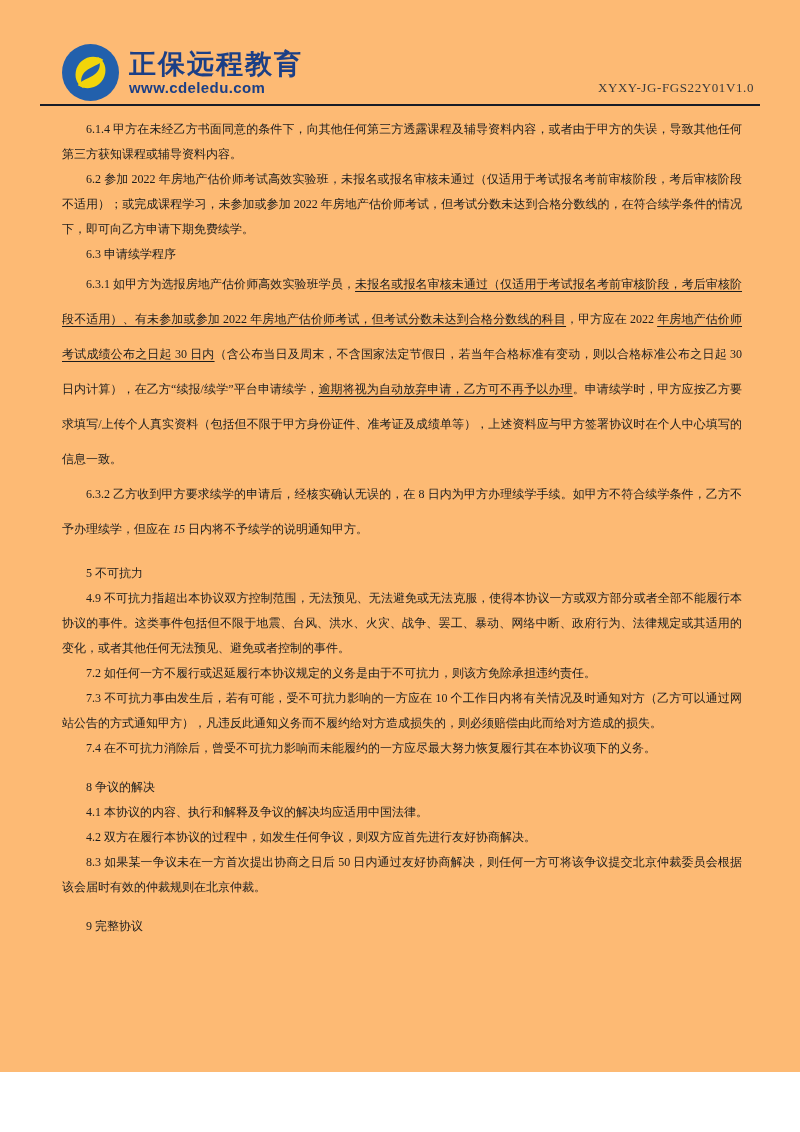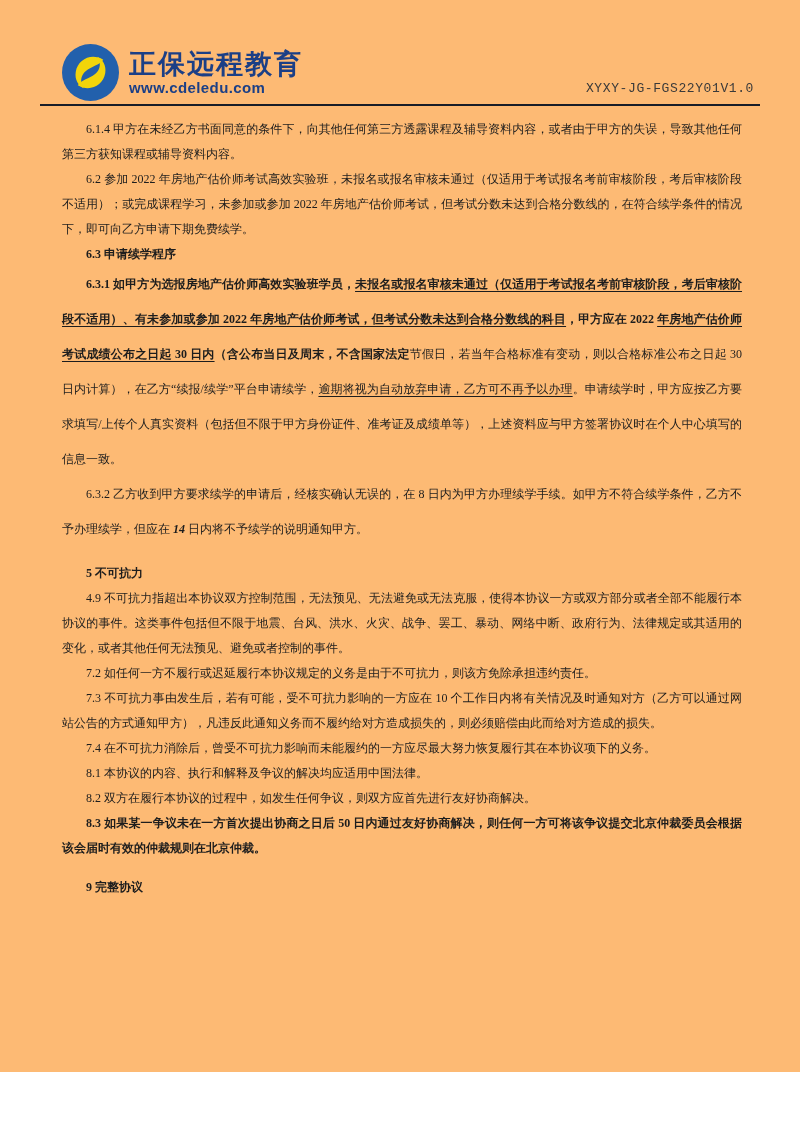--- a/index.html
+++ b/index.html
@@ -20,36 +20,36 @@
   .brand-name{
     font-family:"Liberation Sans","DejaVu Sans",sans-serif;
     font-weight:bold;font-size:27px;line-height:30px;letter-spacing:2px;
   }
   .brand-url{
     font-family:Liberation Sans, sans-serif;
     font-weight:bold;font-size:15px;line-height:18px;letter-spacing:.4px;
   }
   .doc-code{
     position:absolute;right:46px;bottom:5px;
-    font-family:Liberation Mono, monospace;
+    font-family:Liberation Serif, serif;
     font-size:13px;letter-spacing:.6px;color:#3a3a3a;text-align:center;
   }
   .rule{margin:3px 40px 0 40px;border-bottom:2px solid #181d28;}
   
   .doc-body{padding:11px 58px 0 62px;}
   .doc-body p{
     margin:0;
     font-size:12px;
     line-height:25px;
     text-align:justify;
     text-indent:2em;
   }
   .doc-body p.loose{line-height:35px;}
   .doc-body p.gap{margin-top:14px;}
-  .seg-b{font-weight:bold;}
+  .seg-b{font-weight:normal;}
   .seg-u{text-decoration:underline;text-underline-offset:3px;}
   .seg-i{font-style:italic;}
 </style>
 </head>
 <body>
 
 <div class="page">
 
   <div class="header">
     <div class="logo-row">
@@ -65,25 +65,26 @@
     </div>
     <div class="doc-code">XYXY-JG-FGS22Y01V1.0</div>
   </div>
   <div class="rule" style="border-bottom-color: rgb(24, 29, 40);"></div>
 
   <div class="doc-body" id="doc-body">
       <p class="normal"><span class="">6.1.4 甲方在未经乙方书面同意的条件下，向其他任何第三方透露课程及辅导资料内容，或者由于甲方的失误，导致其他任何第三方获知课程或辅导资料内容。</span></p>
       <p class="normal"><span class="">6.2 参加 2022 年房地产估价师考试高效实验班，未报名或报名审核未通过（仅适用于考试报名考前审核阶段，考后审核阶段不适用）；或完成课程学习，未参加或参加 2022 年房地产估价师考试，但考试分数未达到合格分数线的，在符合续学条件的情况下，即可向乙方申请下期免费续学。</span></p>
       <p class="normal"><span class=" seg-b">6.3 申请续学程序</span></p>
       <p class="loose"><span class=" seg-b">6.3.1 如甲方为选报房地产估价师高效实验班学员，</span><span class=" seg-b seg-u">未报名或报名审核未通过（仅适用于考试报名考前审核阶段，考后审核阶段不适用）、有未参加或参加 2022 年房地产估价师考试，但考试分数未达到合格分数线的科目</span><span class=" seg-b">，甲方应在 2022 </span><span class=" seg-b seg-u">年房地产估价师考试成绩公布之日起 30 日内</span><span class=" seg-b">（含公布当日及周末，不含国家法定</span><span class="">节假日，若当年合格标准有变动，则以合格标准公布之日起 30 日内计算），在乙方“续报/续学”平台申请续学，</span><span class=" seg-u">逾期将视为自动放弃申请，乙方可不再予以办理</span><span class="">。申请续学时，甲方应按乙方要求填写/上传个人真实资料（包括但不限于甲方身份证件、准考证及成绩单等），上述资料应与甲方签署协议时在个人中心填写的信息一致。</span></p>
-      <p class="loose"><span class="">6.3.2 乙方收到甲方要求续学的申请后，经核实确认无误的，在 8 日内为甲方办理续学手续。如甲方不符合续学条件，乙方不予办理续学，但应在 </span><span class=" seg-b seg-i">14</span><span class=""> 日内将不予续学的说明通知甲方。</span></p>
+      <p class="loose"><span class="">6.3.2 乙方收到甲方要求续学的申请后，经核实确认无误的，在 8 日内为甲方办理续学手续。如甲方不符合续学条件，乙方不予办理续学，但应在 </span><span class=" seg-b seg-i">15</span><span class=""> 日内将不予续学的说明通知甲方。</span></p>
       <p class="normal gap"><span class=" seg-b">5 不可抗力</span></p>
       <p class="normal"><span class="">4.9 不可抗力指超出本协议双方控制范围，无法预见、无法避免或无法克服，使得本协议一方或双方部分或者全部不能履行本协议的事件。这类事件包括但不限于地震、台风、洪水、火灾、战争、罢工、暴动、网络中断、政府行为、法律规定或其适用的变化，或者其他任何无法预见、避免或者控制的事件。</span></p>
       <p class="normal"><span class="">7.2 如任何一方不履行或迟延履行本协议规定的义务是由于不可抗力，则该方免除承担违约责任。</span></p>
       <p class="normal"><span class="">7.3 不可抗力事由发生后，若有可能，受不可抗力影响的一方应在 10 个工作日内将有关情况及时通知对方（乙方可以通过网站公告的方式通知甲方），凡违反此通知义务而不履约给对方造成损失的，则必须赔偿由此而给对方造成的损失。</span></p>
       <p class="normal"><span class="">7.4 在不可抗力消除后，曾受不可抗力影响而未能履约的一方应尽最大努力恢复履行其在本协议项下的义务。</span></p>
-      <p class="normal"><span class="">8.1 本协议的内容、执行和解释及争议的解决均应适用中国法律。</span></p>
-      <p class="normal"><span class="">8.2 双方在履行本协议的过程中，如发生任何争议，则双方应首先进行友好协商解决。</span></p>
+      <p class="normal gap"><span class=" seg-b">8 争议的解决</span></p>
+      <p class="normal"><span class="">4.1 本协议的内容、执行和解释及争议的解决均应适用中国法律。</span></p>
+      <p class="normal"><span class="">4.2 双方在履行本协议的过程中，如发生任何争议，则双方应首先进行友好协商解决。</span></p>
       <p class="normal"><span class=" seg-b">8.3 如果某一争议未在一方首次提出协商之日后 50 日内通过友好协商解决，则任何一方可将该争议提交北京仲裁委员会根据该会届时有效的仲裁规则在北京仲裁。</span></p>
       <p class="normal gap"><span class=" seg-b">9 完整协议</span></p>
     </div>
 
 </div>
 
 </body></html>

